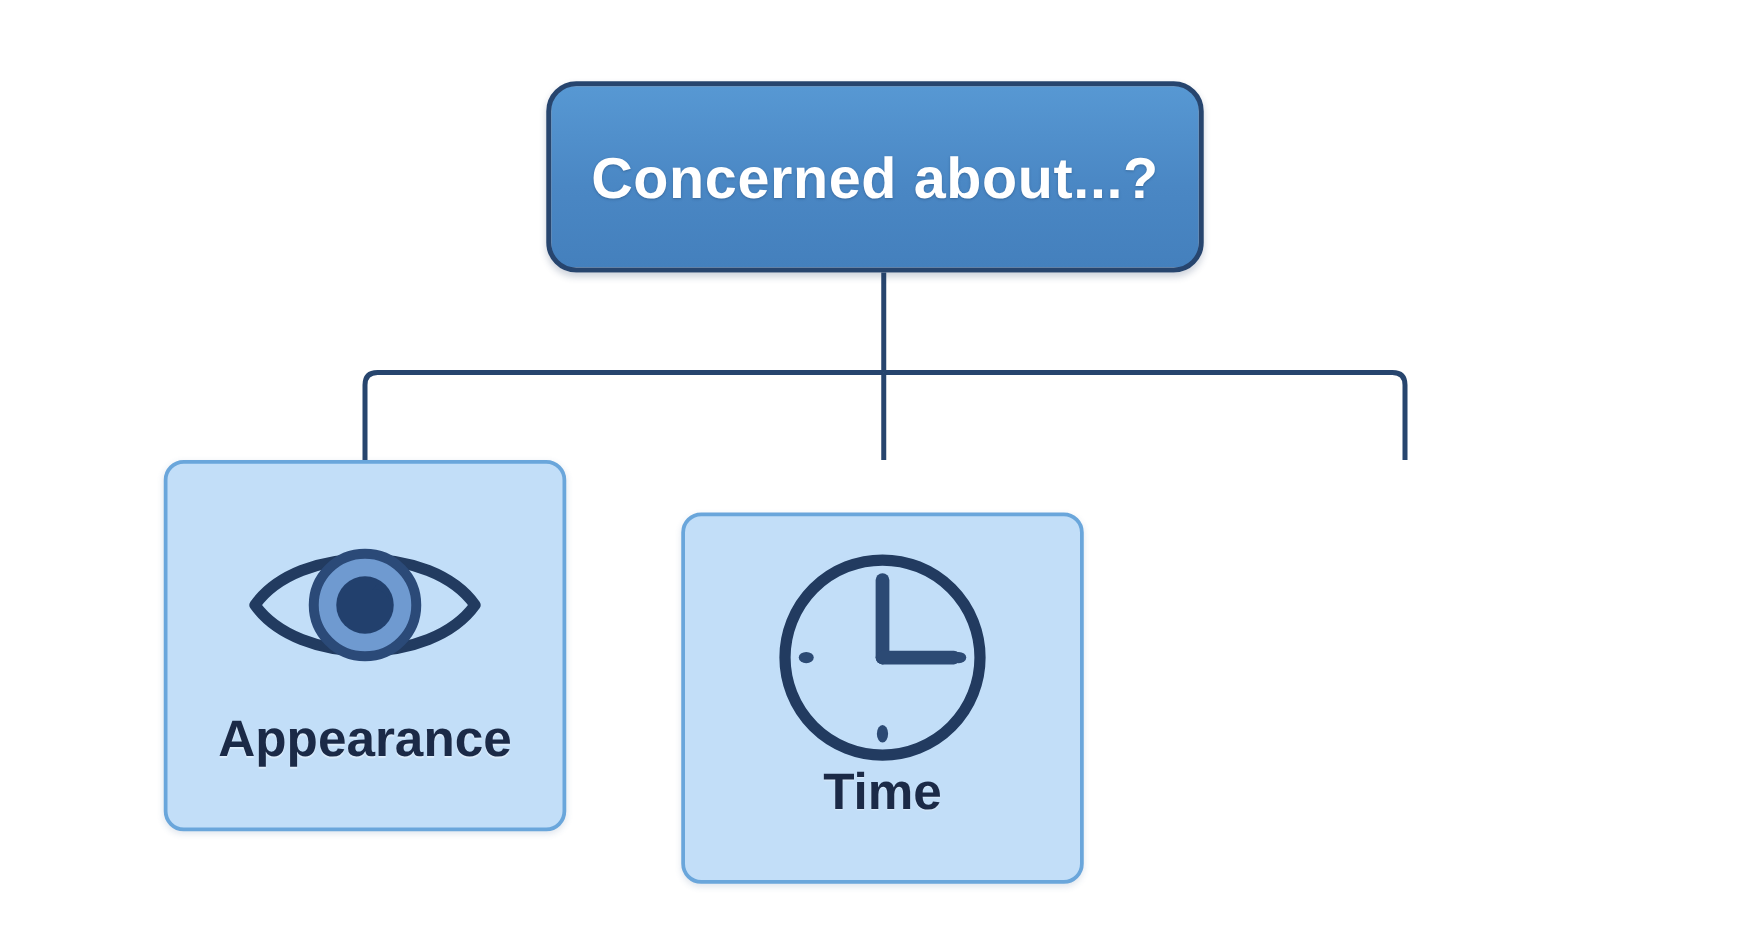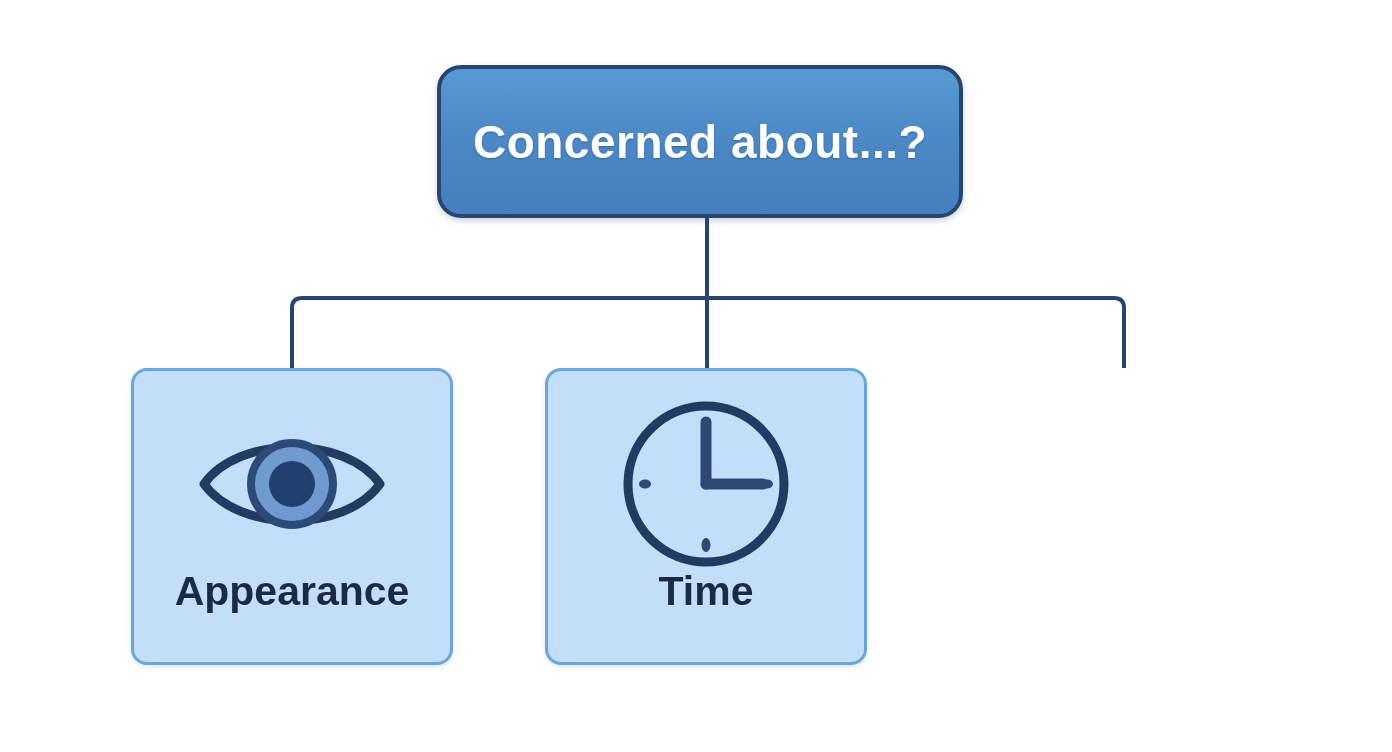--- a/index.html
+++ b/index.html
@@ -67,21 +67,21 @@
     background: #c2def8;
     border: 3px solid #6aa6db;
     border-radius: 16px;
     display: flex;
     flex-direction: column;
     align-items: center;
     justify-content: flex-start;
     box-shadow: 0 2px 5px rgba(60, 100, 150, 0.16);
   }
   #card-appearance { left: 131px; }
-  #card-time       { left: 545px; width: 322px; }
+  #card-time       { left: 545px; width: 322px; margin-top: 42px; }
   #card-comfort    { left: 963px; width: 322px; }
 
   .card-icon {
     margin-top: 28px;
     height: 170px;
     display: flex;
     align-items: center;
     justify-content: center;
   }
   .card-label {

